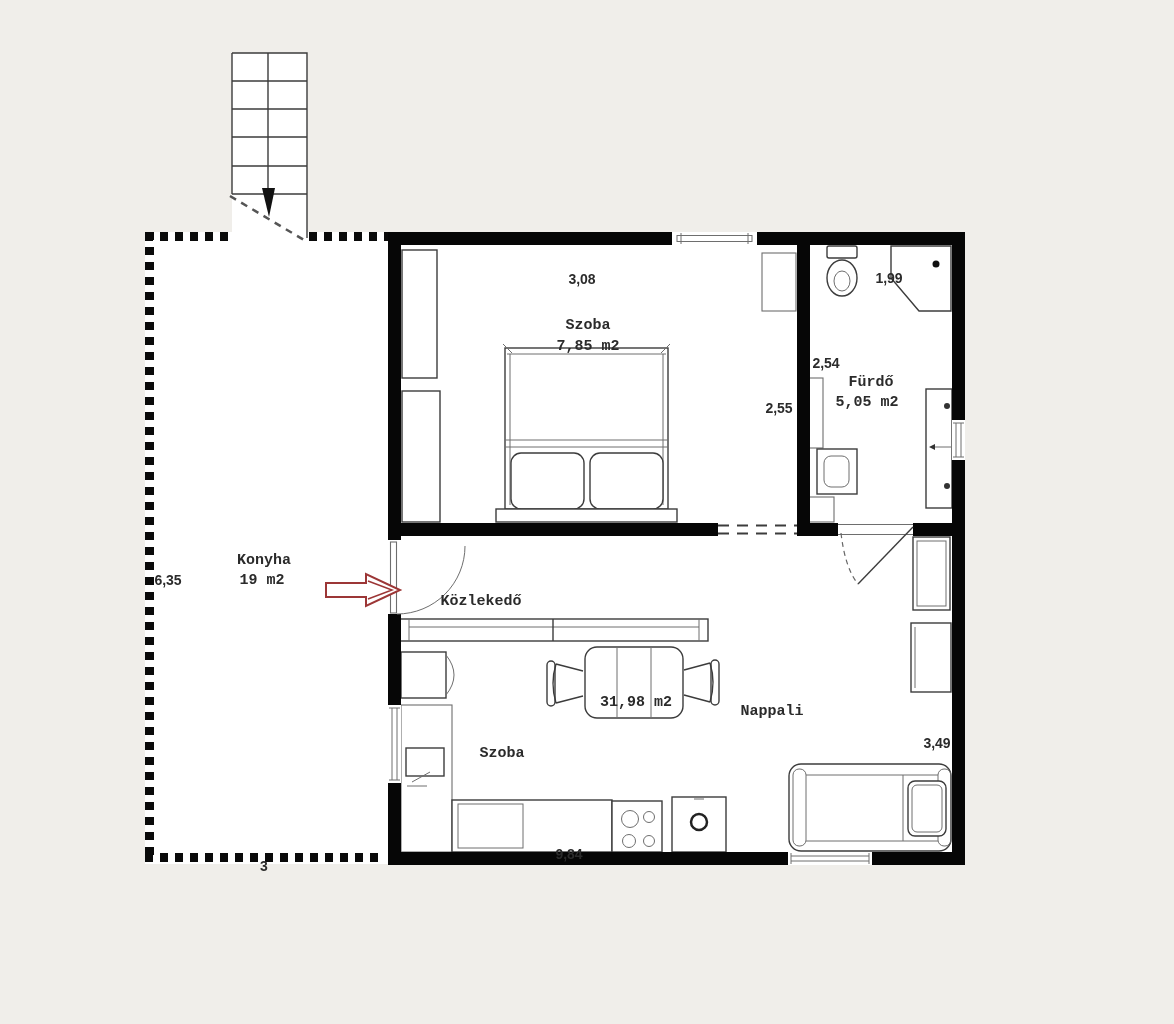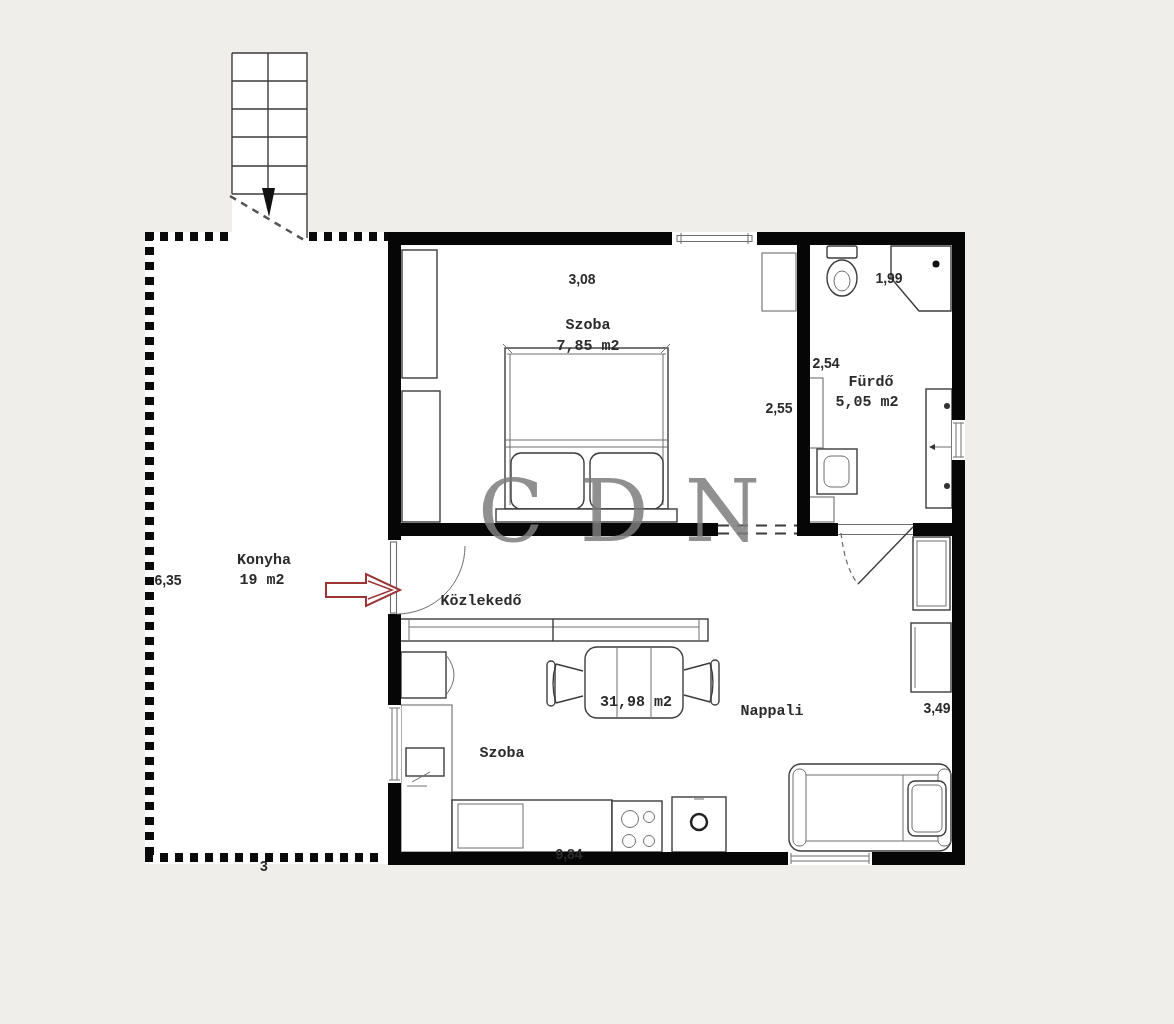--- a/index.html
+++ b/index.html
@@ -208,36 +208,35 @@
         <path class="dashA" d="M841 533 Q845 568 858 584"></path>
       </g>
     </g>
 
     <g>
       <polygon class="arrow" points="326,583 366,583 366,574 400,590 366,606 366,597 326,597"></polygon>
       <path class="arrow2" d="M368 581 L392 590 L368 599"></path>
     </g>
   </svg>
 
-  <div class="wm">CDN</div>
 
 
   <div class="lbl room" style="left:264px;top:536px">Konyha</div>
   <div class="lbl room" style="left:262px;top:556px">19 m2</div>
   <div class="lbl room" style="left:588px;top:301px">Szoba</div>
   <div class="lbl room" style="left:588px;top:322px">7,85 m2</div>
   <div class="lbl room" style="left:871px;top:358px">Fürdő</div>
   <div class="lbl room" style="left:867px;top:378px">5,05 m2</div>
   <div class="lbl room" style="left:481px;top:577px">Közlekedő</div>
   <div class="lbl room" style="left:502px;top:729px">Szoba</div>
   <div class="lbl room" style="left:772px;top:687px">Nappali</div>
   <div class="lbl room" style="left:636px;top:678px">31,98 m2</div>
 
   <div class="lbl dim" style="left:582px;top:255px">3,08</div>
   <div class="lbl dim" style="left:779px;top:384px">2,55</div>
   <div class="lbl dim" style="left:889px;top:254px">1,99</div>
   <div class="lbl dim" style="left:826px;top:339px">2,54</div>
   <div class="lbl dim" style="left:168px;top:556px">6,35</div>
   <div class="lbl dim" style="left:264px;top:842px">3</div>
-  <div class="lbl dim" style="left:937px;top:684px">3,49</div>
+  <div class="lbl dim" style="left:937px;top:719px">3,49</div>
   <div class="lbl dim" style="left:569px;top:830px">9,84</div>
 
 </div>
 
 </body></html>

